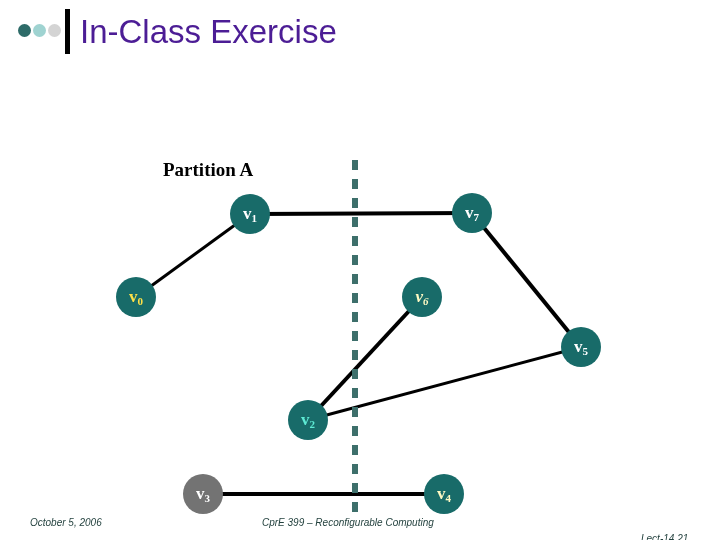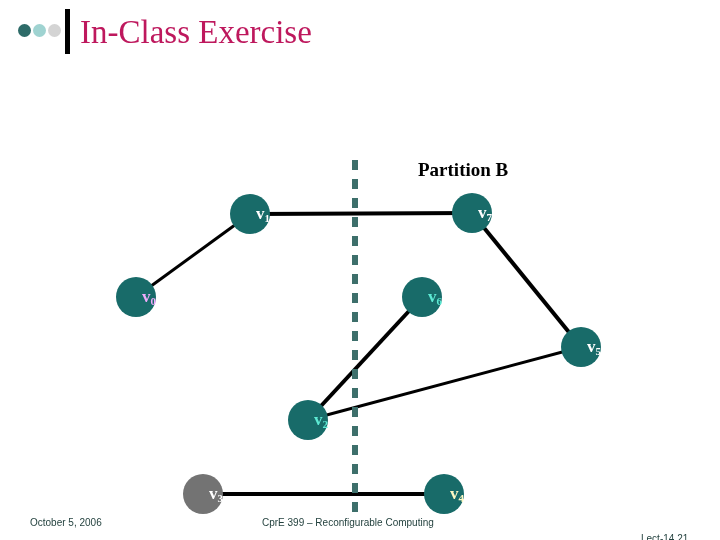--- a/index.html
+++ b/index.html
@@ -42,22 +42,22 @@
     width: 5px;
     height: 45px;
     background: #000000;
   }
   #slide-title {
     position: absolute;
     left: 80px;
     top: 12px;
     font-size: 33px;
     line-height: 40px;
-    color: #be185d;
-    font-family: Liberation Serif, serif;
+    color: #4c1d95;
+    font-family: Liberation Sans, sans-serif;
     font-weight: 400;
     white-space: nowrap;
   }
 
   
   #bullet-row {
     position: absolute;
     left: 30px;
     top: 90px;
     width: 660px;
@@ -103,21 +103,21 @@
 
   .node {
     position: absolute;
     width: 40px;
     height: 40px;
     border-radius: 50%;
     background: #186b69;
     box-sizing: border-box;
     display: flex;
     align-items: center;
-    justify-content: flex-end;
+    justify-content: center;
   }
   .node-label {
     font-family: "Liberation Serif", serif;
     font-weight: bold;
     font-size: 17px;
     color: #ffffff;
     line-height: 1;
     letter-spacing: 0px;
     position: relative;
     top: -1px;
@@ -133,76 +133,76 @@
   
   #footer {
     position: absolute;
     left: 0;
     top: 517px;
     width: 720px;
     height: 16px;
     font-size: 10px;
     color: #24423f;
   }
-  .footer-cell { position: absolute; white-space: nowrap; }
+  .footer-cell { position: absolute; white-space: nowrap; font-style: italic; }
   #footer-date   { left: 30px;  top: 0; }
   #footer-center { left: 262px; top: 0; }
   #footer-page   { left: 641px; top: 16px; }
 </style>
 </head>
 <body>
 
 <div id="slide">
 
   <div id="title-decor">
     <span class="decor-dot d1" style="background: rgb(45, 107, 104);"></span>
     <span class="decor-dot d2" style="background: rgb(159, 211, 209);"></span>
     <span class="decor-dot d3" style="background: rgb(212, 212, 212);"></span>
   </div>
   <div id="title-bar" style="background: rgb(0, 0, 0);"></div>
 
   <div id="slide-title">In-Class Exercise</div>
 
 
   <div id="diagram">
-    <div class="partition-label" id="partition-b-label">Partition B</div>
+    <div class="partition-label" id="partition-a-label">Partition A</div>
 
     <svg id="graph-svg" width="720" height="540" style="position:absolute;left:0;top:0;">
       <g id="edge-group">
           <line x1="136" y1="297" x2="250" y2="214" stroke="#000000" stroke-width="3" stroke-linecap="butt"></line>
           <line x1="250" y1="214" x2="472" y2="213" stroke="#000000" stroke-width="4" stroke-linecap="butt"></line>
           <line x1="472" y1="213" x2="581" y2="347" stroke="#000000" stroke-width="4" stroke-linecap="butt"></line>
           <line x1="581" y1="347" x2="308" y2="420" stroke="#000000" stroke-width="3" stroke-linecap="butt"></line>
           <line x1="308" y1="420" x2="422" y2="297" stroke="#000000" stroke-width="4" stroke-linecap="butt"></line>
           <line x1="203" y1="494" x2="444" y2="494" stroke="#000000" stroke-width="4" stroke-linecap="butt"></line>
         </g>
       <line id="partition-divider" x1="355" y1="160" x2="355" y2="520" stroke="#3d6f6b" stroke-width="6" stroke-dasharray="10 9"></line>
     </svg>
 
     <div id="node-layer">
         <div class="node" style="left: 116px; top: 277px; width: 40px; height: 40px; background: rgb(24, 107, 105);">
-          <span class="node-label" style="color: #f0abfc;">v<sub>0</sub></span>
+          <span class="node-label" style="color: #fde047;">v<sub>0</sub></span>
         </div>
         <div class="node" style="left: 230px; top: 194px; width: 40px; height: 40px; background: rgb(24, 107, 105);">
           <span class="node-label" style="color: rgb(255, 255, 255);">v<sub>1</sub></span>
         </div>
         <div class="node" style="left: 288px; top: 400px; width: 40px; height: 40px; background: rgb(24, 107, 105);">
           <span class="node-label" style="color: #5eead4;">v<sub>2</sub></span>
         </div>
         <div class="node" style="left: 183px; top: 474px; width: 40px; height: 40px; background: #737373;">
           <span class="node-label" style="color: rgb(255, 255, 255);">v<sub>3</sub></span>
         </div>
         <div class="node" style="left: 424px; top: 474px; width: 40px; height: 40px; background: rgb(24, 107, 105);">
           <span class="node-label" style="color: #fef9c3; font-family: Liberation Serif, serif;">v<sub>4</sub></span>
         </div>
         <div class="node" style="left: 561px; top: 327px; width: 40px; height: 40px; background: rgb(24, 107, 105);">
           <span class="node-label" style="color: rgb(255, 255, 255);">v<sub>5</sub></span>
         </div>
         <div class="node" style="left: 402px; top: 277px; width: 40px; height: 40px; background: rgb(24, 107, 105);">
-          <span class="node-label" style="color: #5eead4;">v<sub>6</sub></span>
+          <span class="node-label" style="color: #fef9c3; font-style: italic;">v<sub>6</sub></span>
         </div>
         <div class="node" style="left: 452px; top: 193px; width: 40px; height: 40px; background: rgb(24, 107, 105);">
           <span class="node-label" style="color: rgb(255, 255, 255);">v<sub>7</sub></span>
         </div>
       </div>
   </div>
 
   <div id="footer">
     <span class="footer-cell" id="footer-date">October 5, 2006</span>
     <span class="footer-cell" id="footer-center">CprE 399 – Reconfigurable Computing</span>

